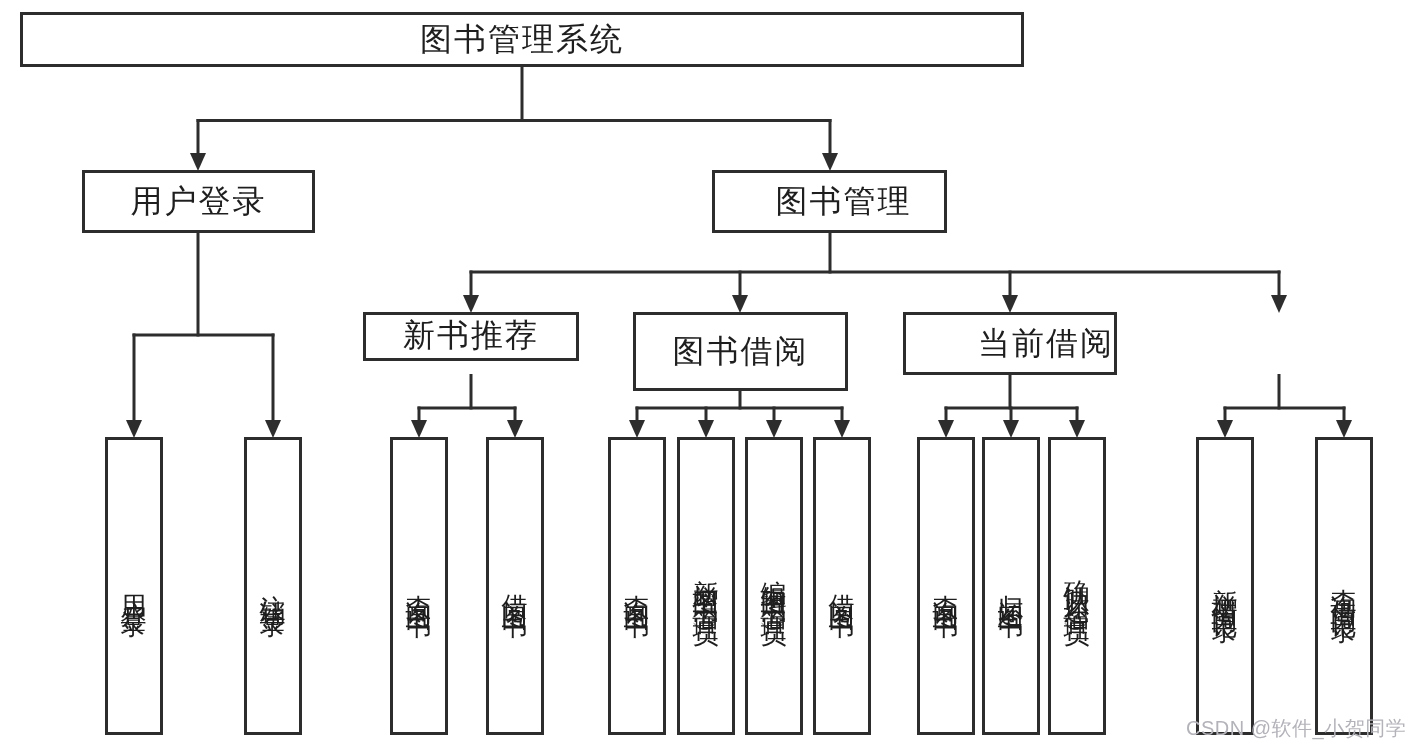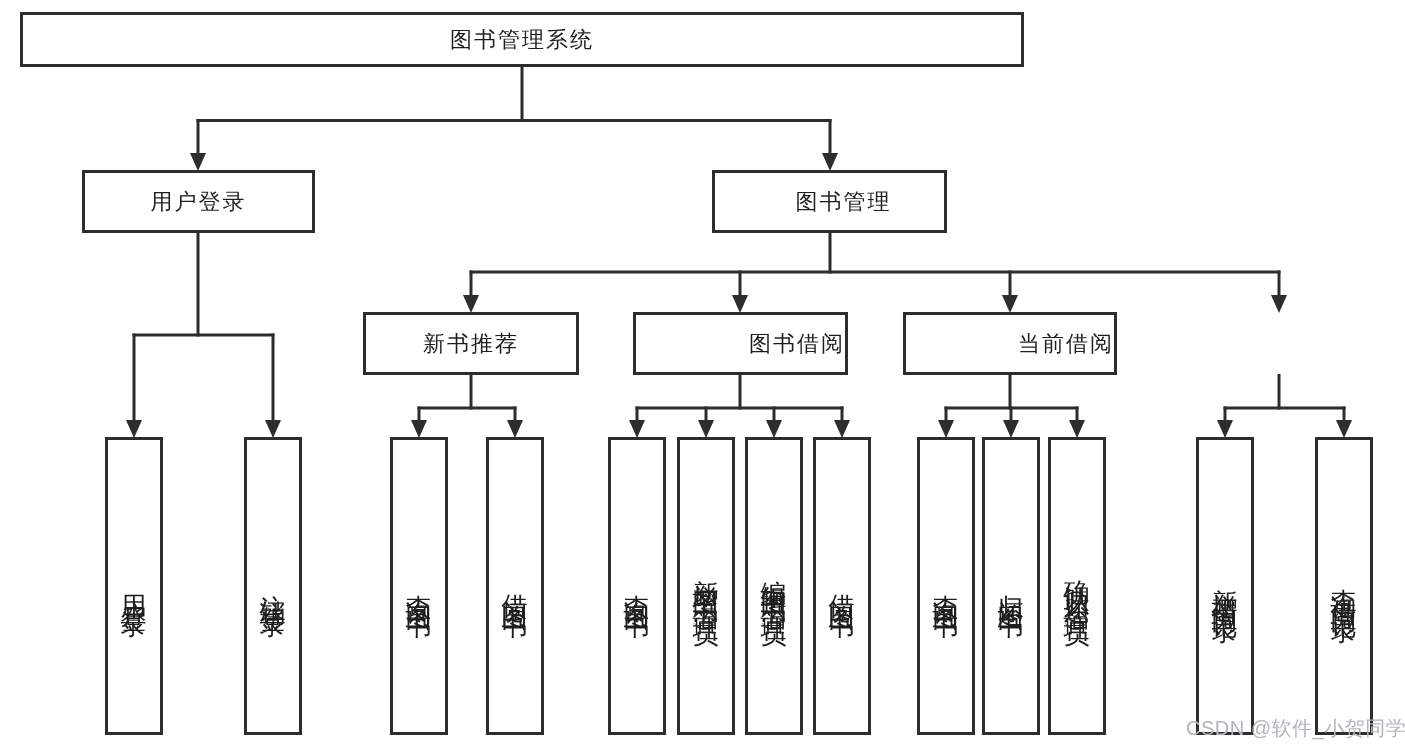--- a/index.html
+++ b/index.html
@@ -24,21 +24,21 @@
   .ahead { fill: var(--line, #2d2d2d); }
   .node {
     position: absolute;
     border: 3px solid var(--line, #2d2d2d);
     background: #ffffff;
     display: flex;
     align-items: center;
     justify-content: center;
     color: var(--text, #1e1e1e);
   }
-  .node.h { font-size: 22px; letter-spacing: 2px; white-space: nowrap; }
+  .node.h { font-size: 32px; letter-spacing: 2px; white-space: nowrap; }
   .node.v { font-size: 26px; }
   .node.v .label {
     writing-mode: vertical-lr;
     text-orientation: mixed;
     letter-spacing: 6px;
     line-height: 1;
     white-space: nowrap;
   }
   .watermark {
     position: absolute;
@@ -122,24 +122,24 @@
     <span class="label">图书管理系统</span>
   </div>
 
   <div class="node h" style="left:82px; top:170px; width:233px; height:63px;">
     <span class="label">用户登录</span>
   </div>
   <div class="node h" style="left:712px; top:170px; width:235px; height:63px;padding-left:28px;">
     <span class="label">图书管理</span>
   </div>
 
-  <div class="node h" style="left:363px; top:312px; width:216px; height:63px;">
+  <div class="node h" style="left:363px; top:312px; width:216px; height:49px;align-items:flex-end;">
     <span class="label">新书推荐</span>
   </div>
-  <div class="node h" style="left:633px; top:312px; width:215px; height:63px;justify-content:flex-end;">
+  <div class="node h" style="left:633px; top:312px; width:215px; height:79px;">
     <span class="label">图书借阅</span>
   </div>
   <div class="node h" style="left:903px; top:312px; width:214px; height:63px;justify-content:flex-end;">
     <span class="label">当前借阅</span>
   </div>
 
   <div class="node v" style="left:105px; top:437px; width:58px; height:298px;">
     <span class="label">用户登录</span>
   </div>
   <div class="node v" style="left:244px; top:437px; width:58px; height:298px;">

